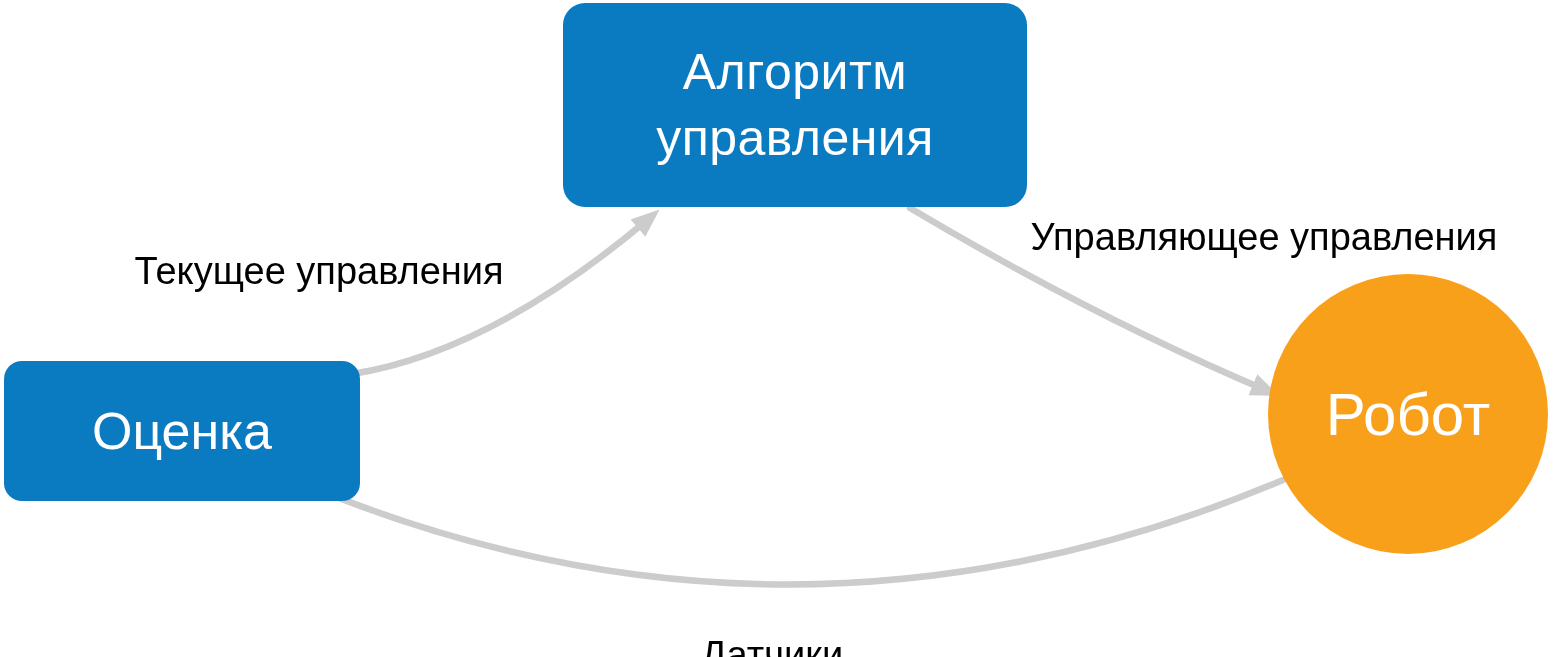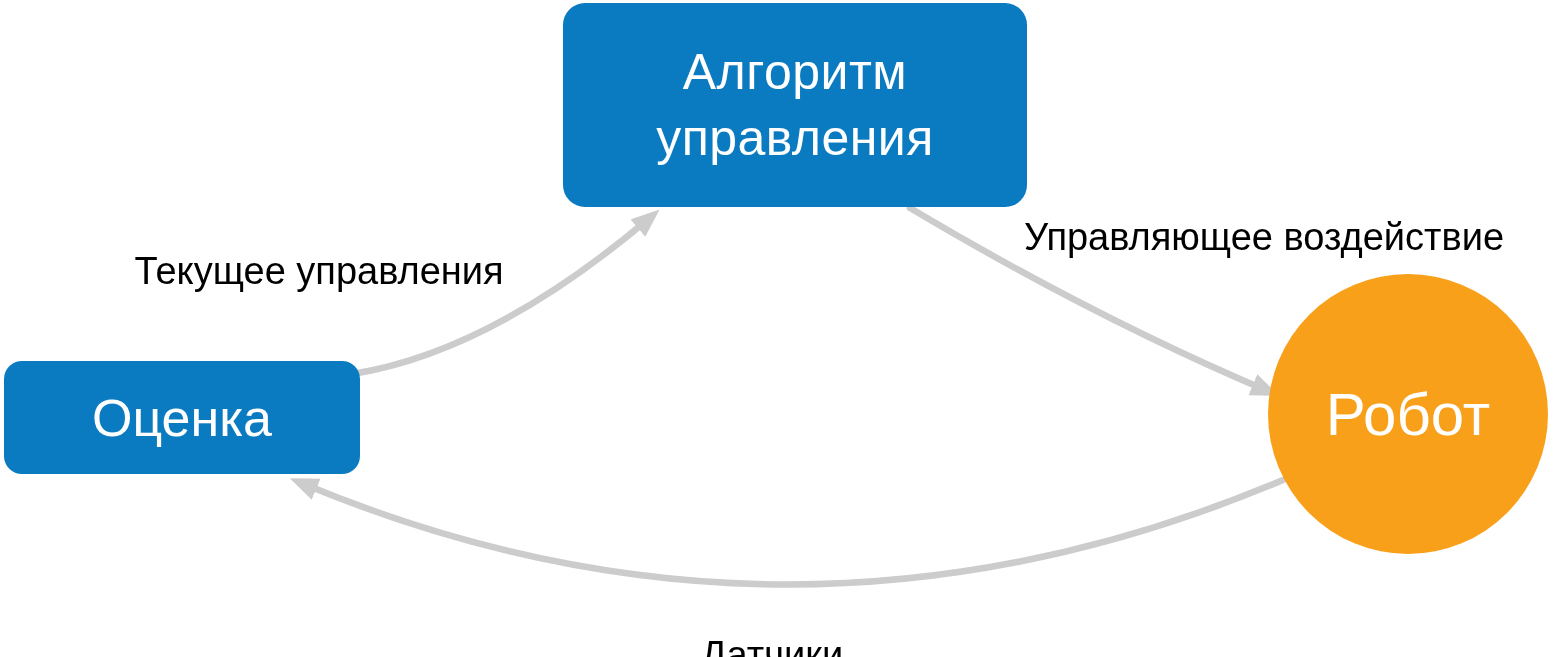--- a/index.html
+++ b/index.html
@@ -54,21 +54,21 @@
     border-radius: 22px;
     font-size: 50px;
     line-height: 1.32;
     letter-spacing: 0.5px;
     padding: 0 48px;
   }
   #node-estimation {
     left: 4px;
     top: 361px;
     width: 356px;
-    height: 113px;
+    height: 140px;
     border-radius: 18px;
     font-size: 52px;
   }
   #node-robot {
     left: 1268px;
     top: 274px;
     width: 280px;
     height: 280px;
     border-radius: 50%;
     background: var(--node-orange, #f9a01b);
@@ -122,17 +122,17 @@
   <div id="node-estimation" class="node node-rect">
     <span>Оценка</span>
   </div>
 
   <div id="node-robot" class="node">
     <span>Робот</span>
   </div>
 
   <div id="label-current-state" class="edge-label">Текущее управления</div>
 
-  <div id="label-control-action" class="edge-label">Управляющее воздействие</div>
+  <div id="label-control-action" class="edge-label">Управляющее управления</div>
 
   <div id="label-sensors" class="edge-label">Датчики</div>
 
 </div>
 
 </body></html>

